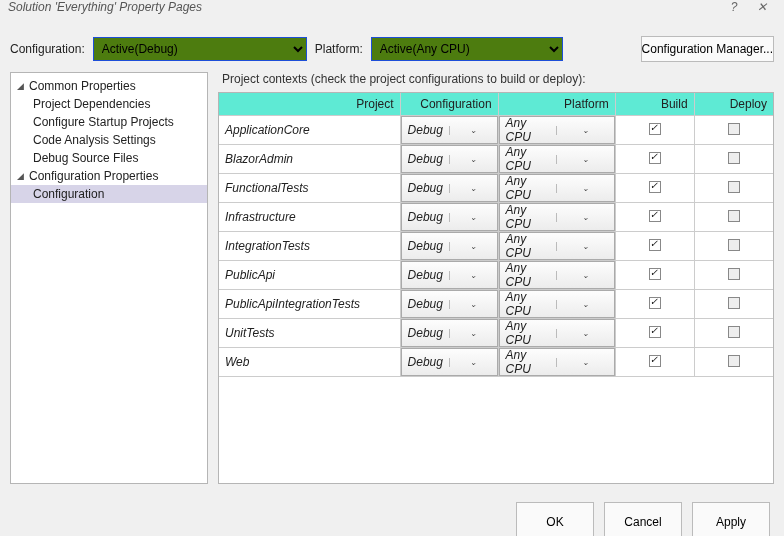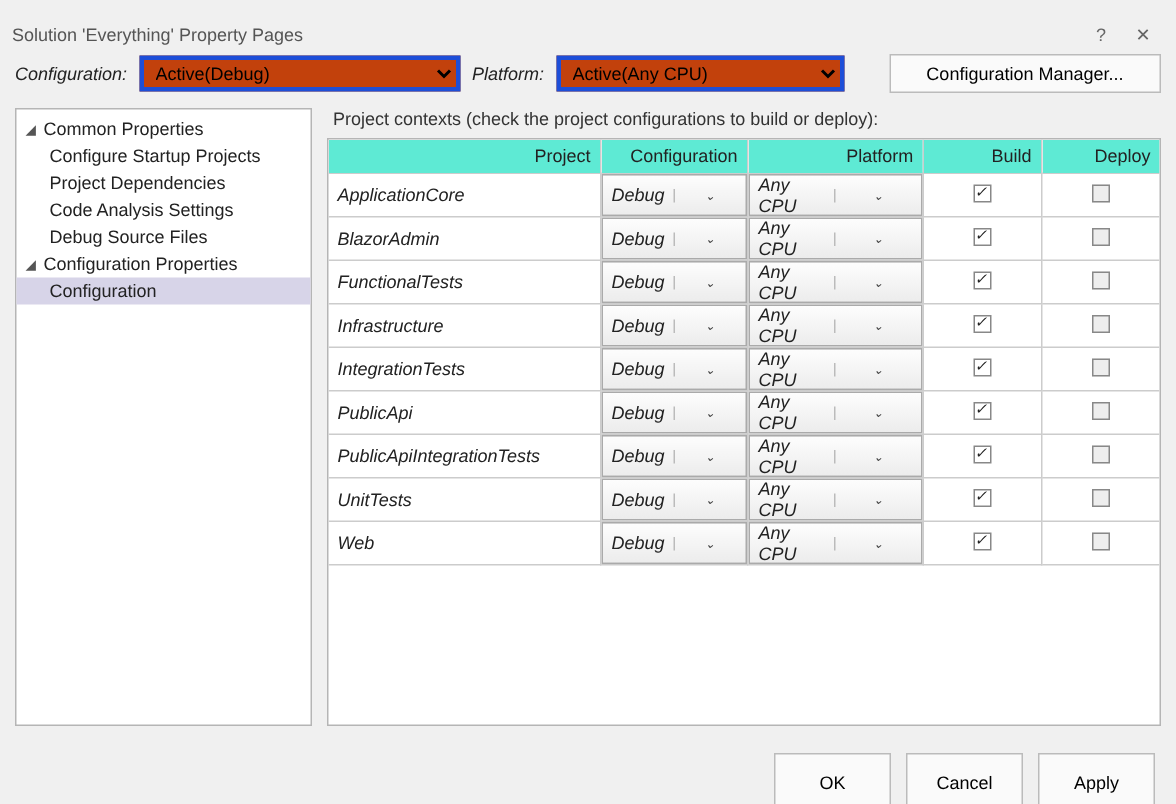--- a/index.html
+++ b/index.html
@@ -1,25 +1,25 @@
 <!DOCTYPE html>
 <html><head>
 <meta charset="utf-8">
 <style>
   * { box-sizing: border-box; font-family: "Segoe UI", Tahoma, sans-serif; font-size: 12px; }
   body { margin:0; padding:0; width:784px; height:536px; background:#f0f0f0; color:#222; }
-  .titlebar { height:30px; display:flex; align-items:flex-end; padding:0 8px; color:#555; }
+  .titlebar { height:30px; display:flex; align-items:flex-start; padding:0 8px; color:#555;font-style:italic; }
   .titlebar .spacer { flex:1; }
   .titlebar .ctl { width:28px; text-align:center; color:#666; }
   .row1 { display:flex; align-items:center; padding:6px 10px 10px 10px; gap:8px; }
-  .row1 label { color:#222;font-style:italic; }
-  select.big { height:24px; border:3px solid #1d4ed8; background:#c2410c; padding:0 4px; }
+  .row1 label { color:#222; }
+  select.big { height:24px; border:1px solid #1d4ed8; background:#4d7c0f; padding:0 4px; }
   #cfg-sel { width:214px; }
   #plt-sel { width:192px; }
-  .cfg-mgr { height:26px; border:1px solid #bbb; background:#fafafa; padding:0 24px; }
+  .cfg-mgr { height:26px; border:1px solid #bbb; background:#fafafa; padding:0 0; }
   .body { display:flex; padding:0 10px 8px 10px; gap:10px; height:420px; }
   .tree { width:198px; border:1px solid #b5b5b5; background:#fff; padding:4px 0; }
   .tree .nd { padding:2px 6px; display:flex; align-items:center; cursor:default; }
   .tree .arrow { width:10px; display:inline-block; font-size:9px; color:#555; margin-right:2px; }
   .tree .child { padding-left:22px; }
   .tree .sel { background:#d7d4e8; }
   .main { flex:1; display:flex; flex-direction:column; }
   .hint { padding:0 0 6px 4px; color:#333; }
   .grid { border:1px solid #b5b5b5; background:#fff; flex:1; overflow:hidden; }
   table { border-collapse:collapse; width:100%; }
@@ -62,24 +62,24 @@
   <button class="cfg-mgr">Configuration Manager...</button>
 </div>
 
 <div class="body">
   <div class="tree">
     <div class="nd">
       <span class="arrow">◢</span>
       <span>Common Properties</span>
     </div>
     <div class="nd child">
+        <span>Project Dependencies</span>
+      </div>
+    <div class="nd child">
         <span>Configure Startup Projects</span>
-      </div>
-    <div class="nd child">
-        <span>Project Dependencies</span>
       </div>
     <div class="nd child">
         <span>Code Analysis Settings</span>
       </div>
     <div class="nd child">
         <span>Debug Source Files</span>
       </div>
     <div class="nd">
       <span class="arrow">◢</span>
       <span>Configuration Properties</span>

